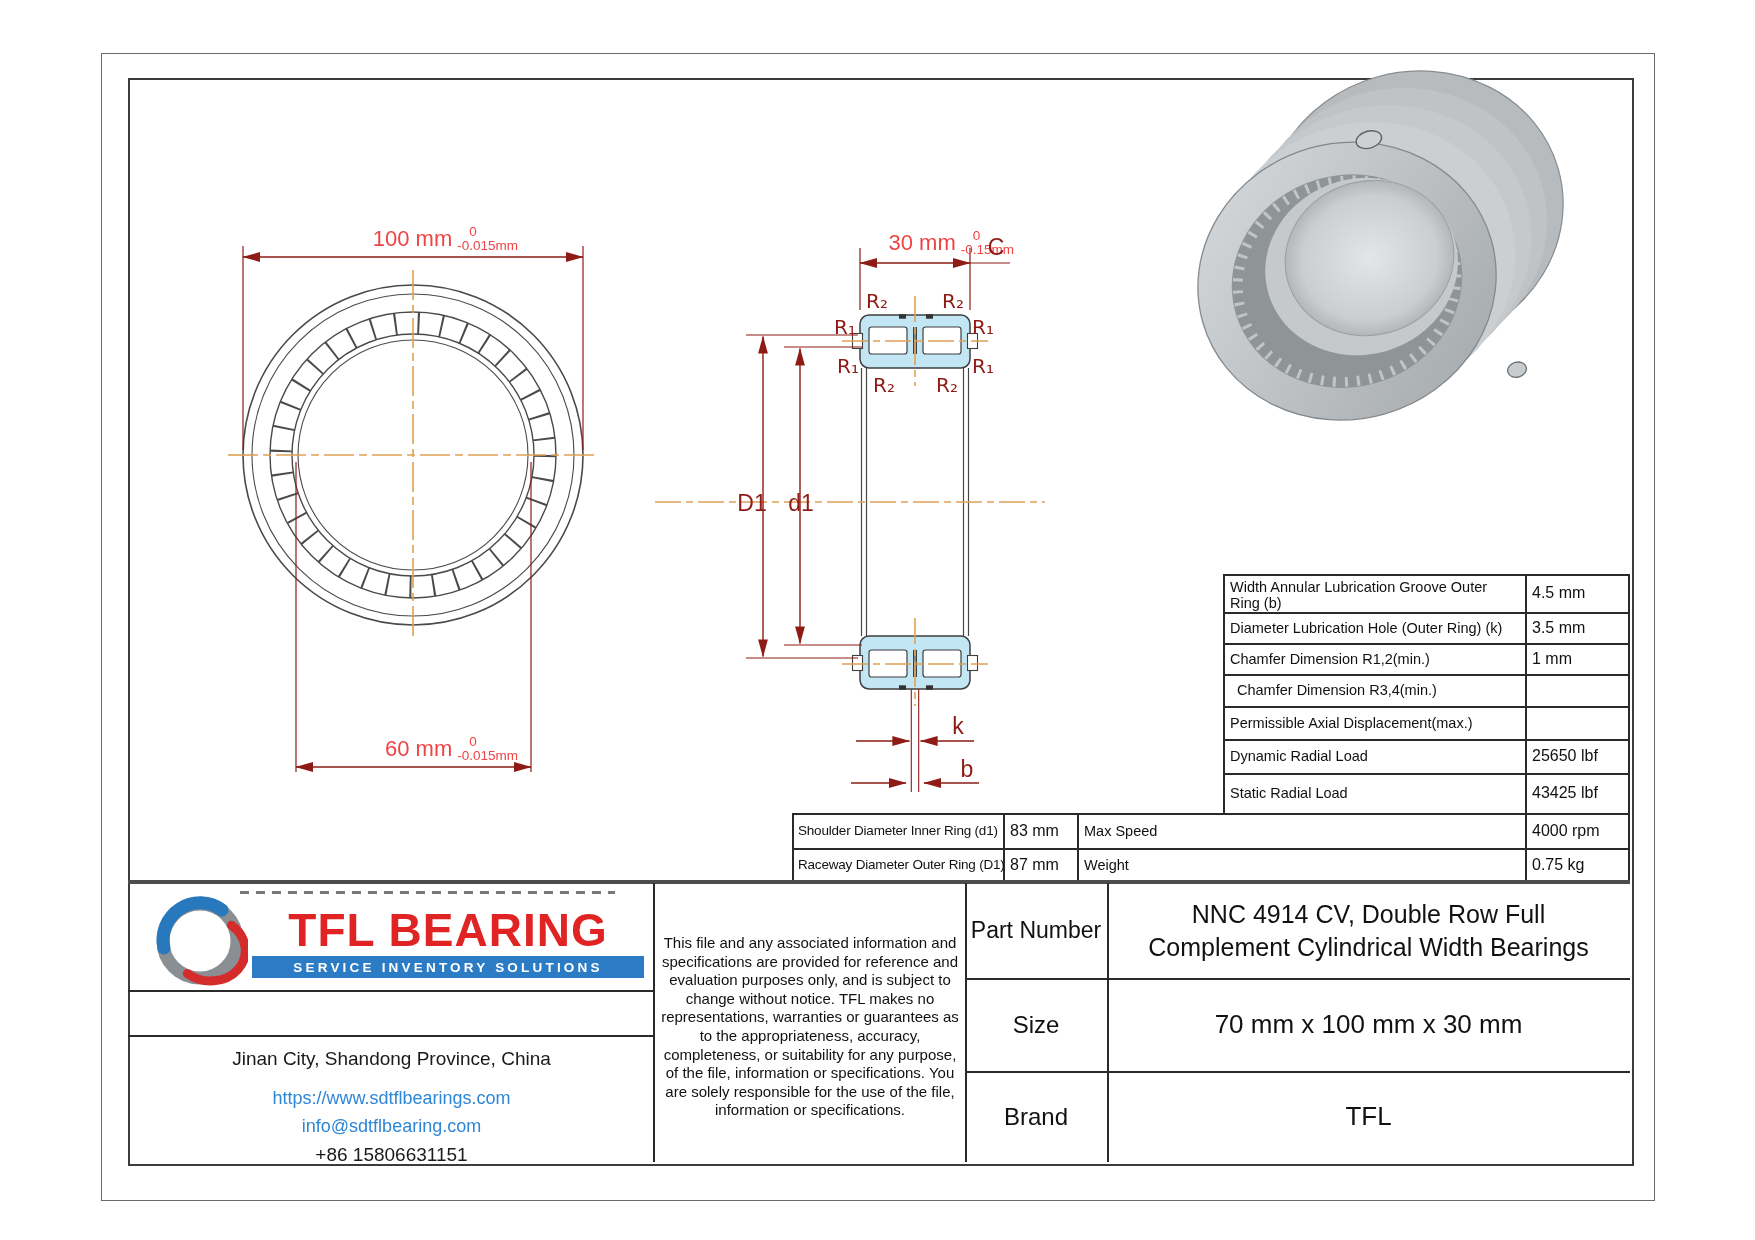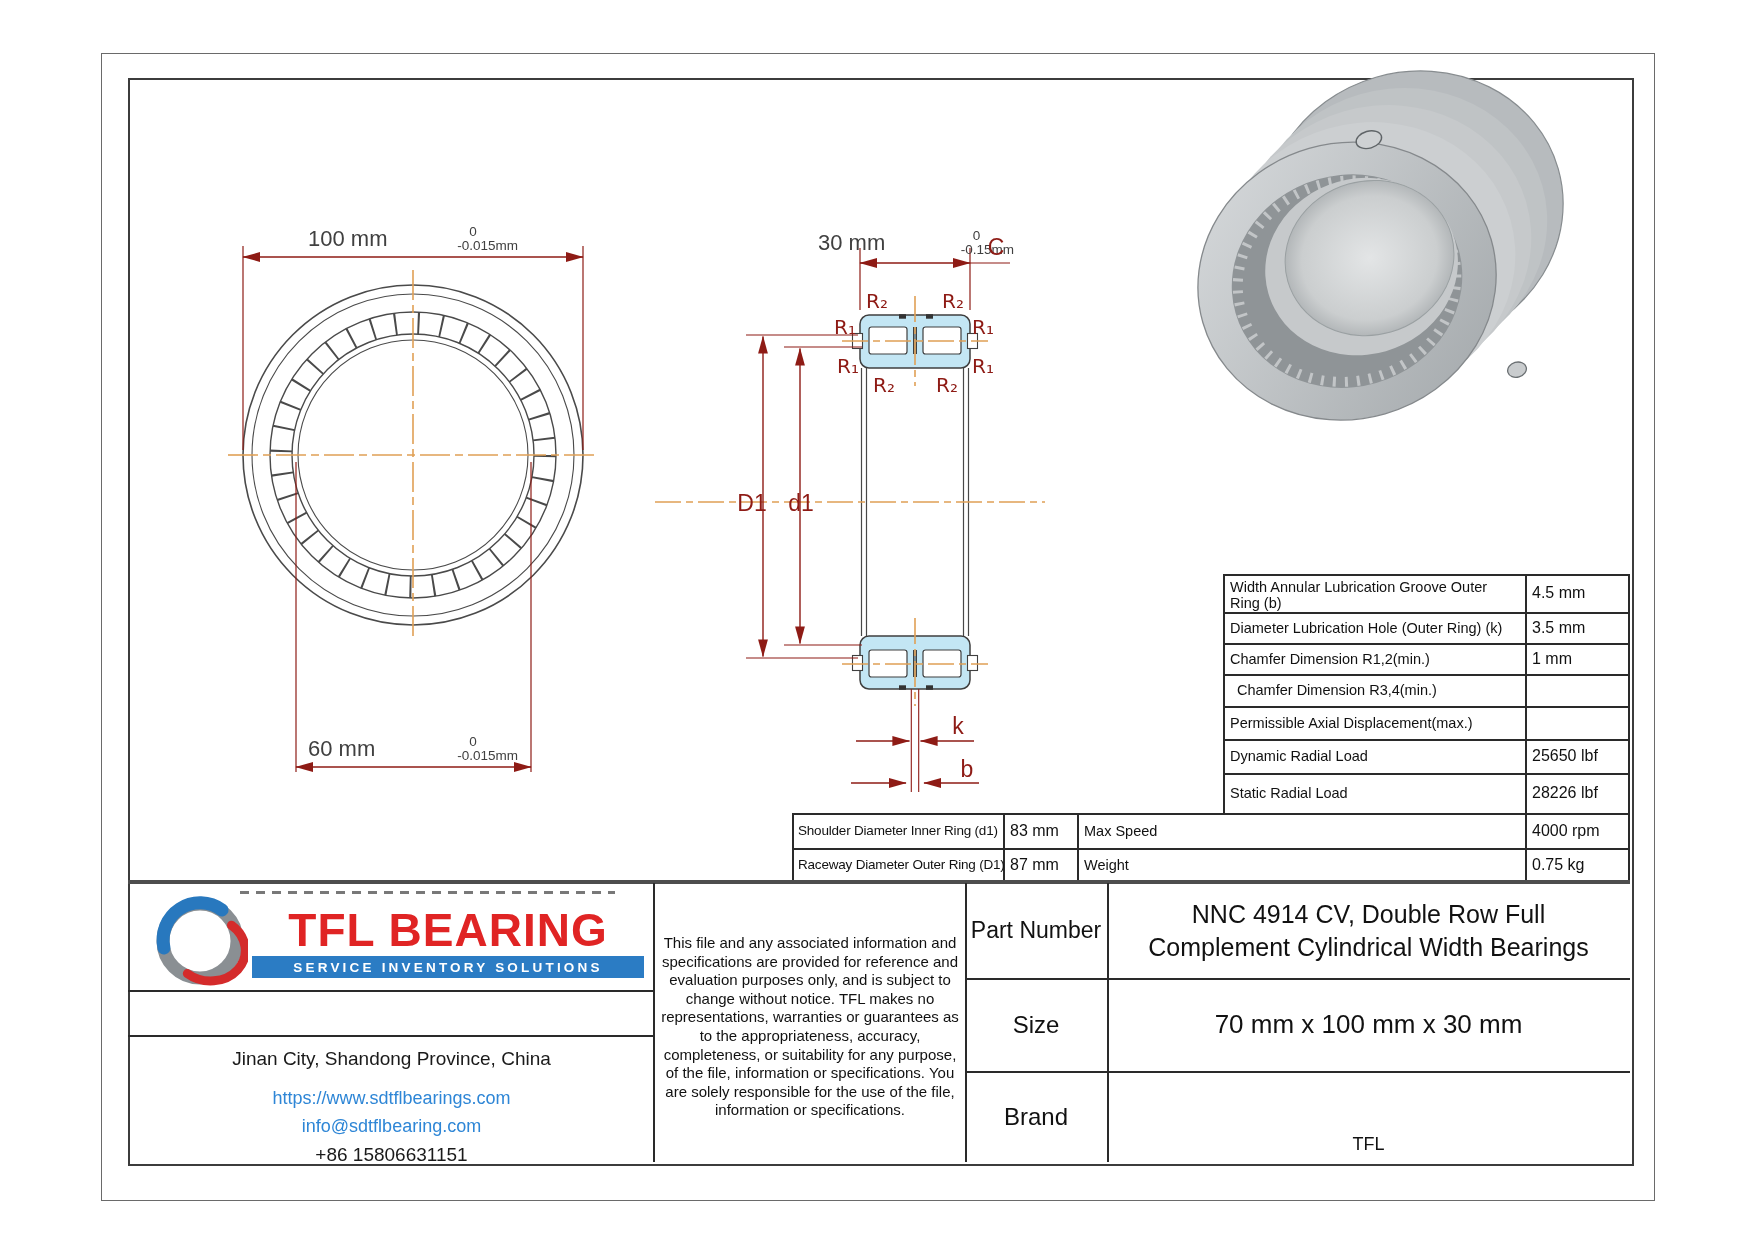--- a/index.html
+++ b/index.html
@@ -5,21 +5,21 @@
   html,body{margin:0;padding:0;background:#ffffff;}
   .sheet{position:relative;width:1755px;height:1240px;background:#fff;overflow:hidden;
          font-family:"Liberation Sans", sans-serif;color:#111;}
   .frame{position:absolute;background:transparent;}
   #outerFrame{left:101px;top:53px;width:1552px;height:1146px;border:1.5px solid #6a6a6a;}
   #innerFrame{left:128px;top:78px;width:1502px;height:1084px;border:2px solid #3c3c3c;}
   svg.draw{position:absolute;left:0;top:0;}
   .hl{position:absolute;background:#2a2a2a;height:2px;}
   .vl{position:absolute;background:#2a2a2a;width:2px;}
   .lbl{position:absolute;transform:translate(-50%,-50%);white-space:nowrap;}
-  .dimtxt{position:absolute;display:flex;align-items:center;justify-content:space-between;gap:5px;color:#404040;}
+  .dimtxt{position:absolute;display:flex;align-items:center;justify-content:flex-end;gap:5px;color:#ef4444;}
   .dimmain{font-size:22px;}
   .dimtol{display:inline-flex;flex-direction:column;font-size:13.5px;line-height:1.05;align-items:flex-start;}
   .dimtol .u{margin-left:12px;}
   .rlab{font-family:"DejaVu Sans", sans-serif;font-size:20px;color:#8e1b15;}
   .biglab{font-size:23px;color:#8e1b15;}
   .cellText{position:absolute;display:flex;align-items:center;font-size:14.5px;color:#111;}
   .cellText.val{font-size:16px;}
   .nw{white-space:nowrap;}
   .footer-big{position:absolute;display:flex;align-items:center;justify-content:center;text-align:center;}
   .logo-title{font-size:46px;font-weight:800;letter-spacing:1px;color:#e02424;}
@@ -211,21 +211,21 @@
   <div class="cellText val" style="left:1532px;top:612px;width:94px;height:31px;">3.5 mm</div>
   <div class="cellText nw" style="left:1230px;top:643px;width:288px;height:31px;">Chamfer Dimension R1,2(min.)</div>
   <div class="cellText val" style="left:1532px;top:643px;width:94px;height:31px;">1 mm</div>
   <div class="cellText nw" style="left:1230px;top:674px;width:288px;height:32px;margin-left:7px;">Chamfer Dimension R3,4(min.)</div>
   <div class="cellText val" style="left:1532px;top:674px;width:94px;height:32px;"></div>
   <div class="cellText nw" style="left:1230px;top:706px;width:288px;height:33px;">Permissible Axial Displacement(max.)</div>
   <div class="cellText val" style="left:1532px;top:706px;width:94px;height:33px;"></div>
   <div class="cellText nw" style="left:1230px;top:739px;width:288px;height:34px;">Dynamic Radial Load</div>
   <div class="cellText val" style="left:1532px;top:739px;width:94px;height:34px;">25650 lbf</div>
   <div class="cellText nw" style="left:1230px;top:773px;width:288px;height:40px;">Static Radial Load</div>
-  <div class="cellText val" style="left:1532px;top:773px;width:94px;height:40px;">28226 lbf</div>
+  <div class="cellText val" style="left:1532px;top:773px;width:94px;height:40px;">43425 lbf</div>
 
   <div class="cellText nw" style="left:798px;top:813px;width:202px;height:35px;font-size:13.5px;letter-spacing:-0.2px;">Shoulder Diameter Inner Ring (d1)</div>
   <div class="cellText val" style="left:1010px;top:813px;width:64px;height:35px;">83 mm</div>
   <div class="cellText nw" style="left:1084px;top:813px;width:434px;height:35px;">Max Speed</div>
   <div class="cellText val" style="left:1532px;top:813px;width:94px;height:35px;">4000 rpm</div>
   <div class="cellText nw" style="left:798px;top:848px;width:202px;height:33px;font-size:13.5px;letter-spacing:-0.2px;">Raceway Diameter Outer Ring (D1)</div>
   <div class="cellText val" style="left:1010px;top:848px;width:64px;height:33px;">87 mm</div>
   <div class="cellText nw" style="left:1084px;top:848px;width:434px;height:33px;">Weight</div>
   <div class="cellText val" style="left:1532px;top:848px;width:94px;height:33px;">0.75 kg</div>
 
@@ -262,15 +262,15 @@
   </div>
 
   <div class="footer-big" style="left:965px;top:883px;width:142px;height:95px;font-size:23px;">Part Number</div>
   <div style="position:absolute;left:1107px;top:883px;width:523px;height:95px;display:flex;flex-direction:column;align-items:center;justify-content:center;font-size:25px;line-height:1.3;">
     <div>NNC 4914 CV, Double Row Full</div>
     <div>Complement Cylindrical Width Bearings</div>
   </div>
   <div class="footer-big" style="left:965px;top:978px;width:142px;height:93px;font-size:24px;">Size</div>
   <div class="footer-big" style="left:1107px;top:978px;width:523px;height:93px;font-size:26px;">70 mm x 100 mm x 30 mm</div>
   <div class="footer-big" style="left:965px;top:1071px;width:142px;height:91px;font-size:24px;">Brand</div>
-  <div class="footer-big" style="left:1107px;top:1071px;width:523px;height:91px;font-size:18px;margin-top:28px;">TFL</div>
+  <div class="footer-big" style="left:1107px;top:1071px;width:523px;height:91px;font-size:26px;">TFL</div>
 
 </div>
 
 </body></html>

